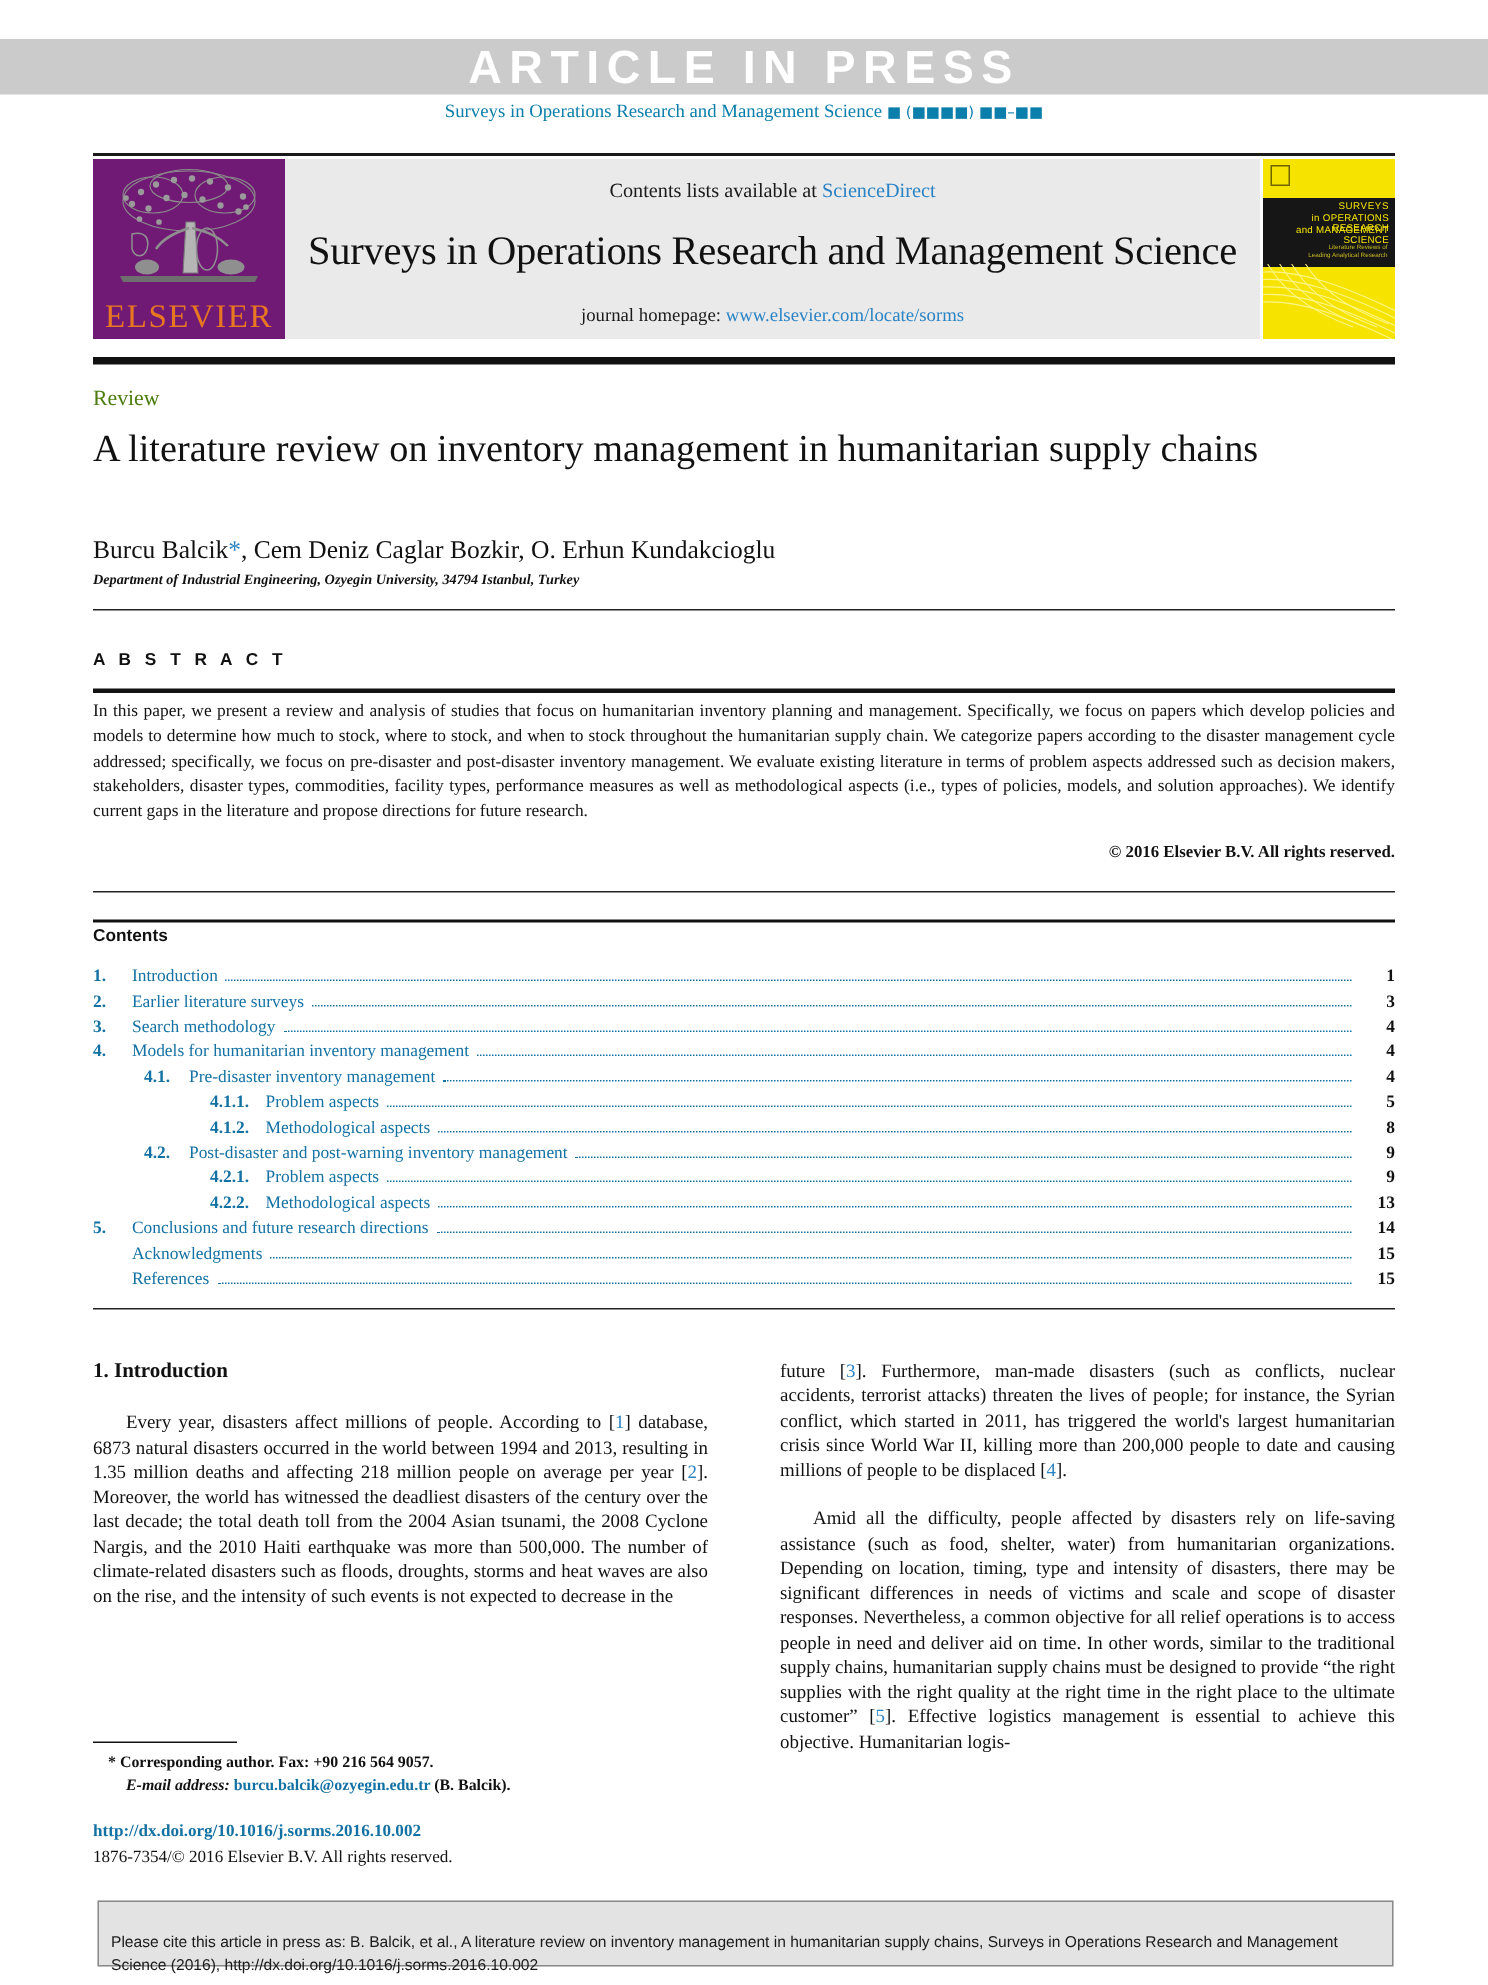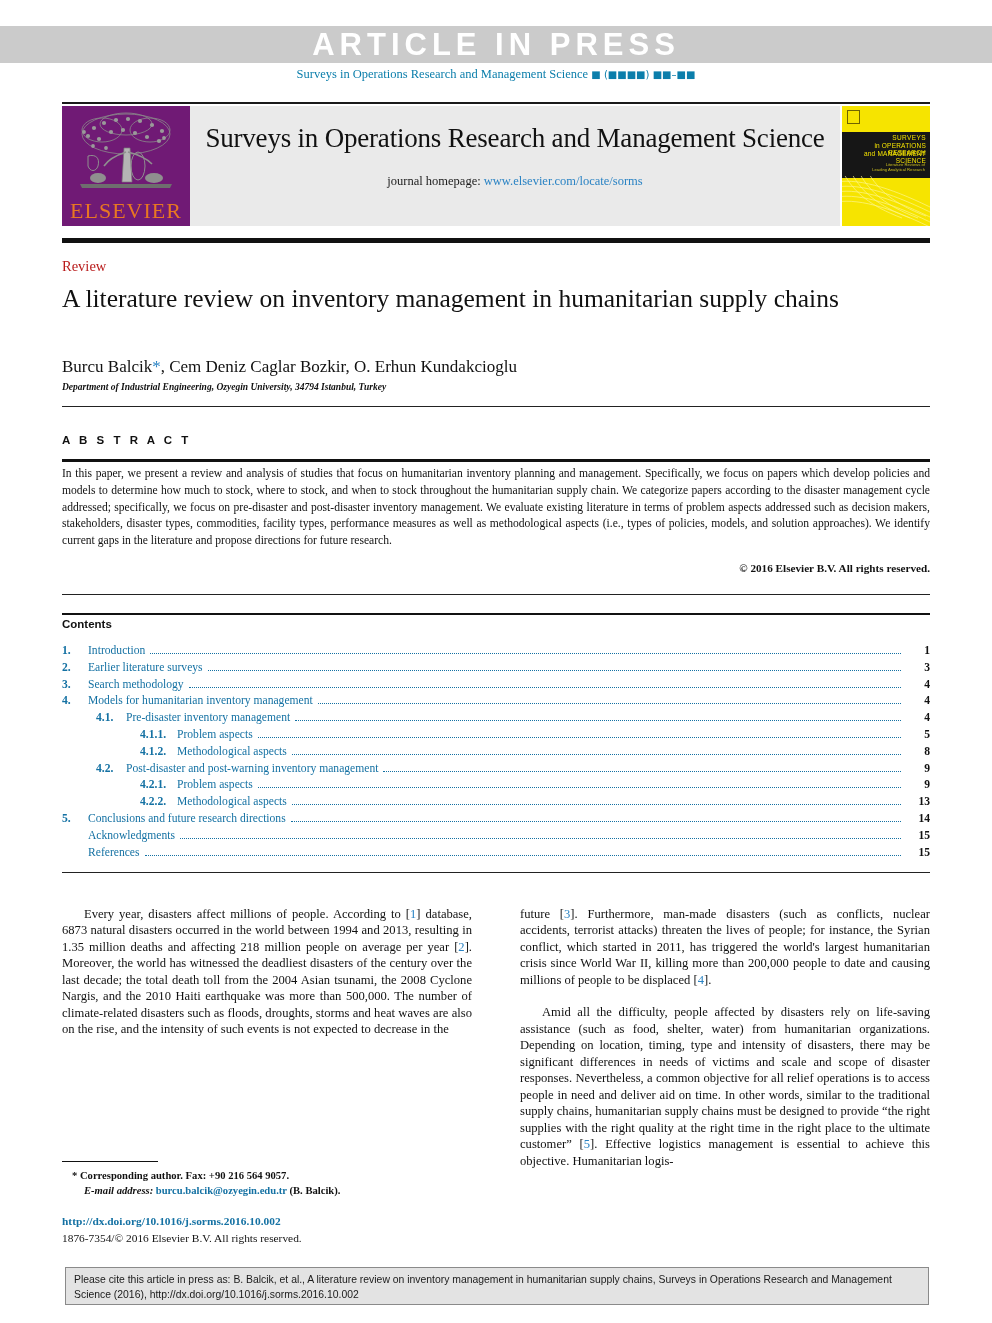--- a/index.html
+++ b/index.html
@@ -133,21 +133,21 @@
 
   .mast-rule-bot {
     position: absolute; left: 62px; top: 238px;
     width: 868px; height: 5px; background: #111111;
   }
 
   
   .kind {
     position: absolute; left: 62px; top: 258px;
     font-family: "Liberation Serif", serif;
-    font-size: 14.5px; color: #b91c1c;
+    font-size: 14.5px; color: #4d7c0f;
   }
   .art-title {
     position: absolute; left: 62px; top: 283px;
     width: 800px;
     font-family: "Liberation Serif", serif;
     font-size: 25.5px; line-height: 1.23;
     color: #111;
   }
   .authors {
     position: absolute; left: 62px; top: 357px;
@@ -287,21 +287,21 @@
   }
   .doi-block .doi { color: #1471a3; font-weight: bold; }
   .doi-block .issn { color: #111; font-weight: normal; }
 
   
   .cite-box {
     position: absolute; left: 65px; top: 1267px;
     width: 864px; height: 38px;
     background: #e3e3e3;
     border: 1px solid #8a8a8a;
-    padding: 5px 8px;
+    padding: 21px 8px;
     font-family: "Liberation Sans", sans-serif;
     font-size: 10.4px; line-height: 1.42; color: #1a1a1a;
   }
 </style>
 </head>
 <body>
 
 <div class="aip-band"></div>
 <div class="aip-text">ARTICLE IN PRESS</div>
 <div class="journal-ref">
@@ -348,20 +348,24 @@
       <path d="M6 76 L98 76 L96 80 L8 80 Z" fill="#6e6e6e"></path>
       <g fill="#8f8f8f">
         <ellipse cx="24" cy="70" rx="8" ry="5"></ellipse>
         <ellipse cx="80" cy="70" rx="9" ry="5"></ellipse>
       </g>
     </svg>
     <div class="elsevier-word">ELSEVIER</div>
   </div>
 
   <div class="mast-center">
+    <div class="contents-avail">
+      <span>Contents lists available at</span>
+      <span class="sd-link">ScienceDirect</span>
+    </div>
     <div class="journal-title-big">Surveys in Operations Research and Management Science</div>
     <div class="homepage">
       <span>journal homepage:</span>
       <span class="url">www.elsevier.com/locate/sorms</span>
     </div>
   </div>
 
   <div class="mast-cover">
     <div class="cover-elsbox"></div>
     <div class="cover-band"></div>
@@ -478,20 +482,21 @@
     <div class="toc-row lvl1 lvl1-noname">
       <span class="toc-num"></span>
       <span class="toc-lbl">References</span>
       <span class="toc-dots"></span>
       <span class="toc-pg">15</span>
     </div>
   </div>
 <div class="rule-thin-3"></div>
 
 <div class="col col-left">
+  <div class="sec-head">1. Introduction</div>
   <p class="para"><span>Every year, disasters affect millions of people. According to [</span><span class="ref">1</span><span>] database, 6873 natural disasters occurred in the world between 1994 and 2013, resulting in 1.35 million deaths and affecting 218 million people on average per year [</span><span class="ref">2</span><span>]. Moreover, the world has witnessed the deadliest disasters of the century over the last decade; the total death toll from the 2004 Asian tsunami, the 2008 Cyclone Nargis, and the 2010 Haiti earthquake was more than 500,000. The number of climate-related disasters such as floods, droughts, storms and heat waves are also on the rise, and the intensity of such events is not expected to decrease in the</span></p>
 </div>
 
 <div class="col col-right">
   <p class="para" style="text-indent:0"><span>future [</span><span class="ref">3</span><span>]. Furthermore, man-made disasters (such as conflicts, nuclear accidents, terrorist attacks) threaten the lives of people; for instance, the Syrian conflict, which started in 2011, has triggered the world's largest humanitarian crisis since World War II, killing more than 200,000 people to date and causing millions of people to be displaced [</span><span class="ref">4</span><span>].</span></p>
   <p class="para"><span>Amid all the difficulty, people affected by disasters rely on life-saving assistance (such as food, shelter, water) from humanitarian organizations. Depending on location, timing, type and intensity of disasters, there may be significant differences in needs of victims and scale and scope of disaster responses. Nevertheless, a common objective for all relief operations is to access people in need and deliver aid on time. In other words, similar to the traditional supply chains, humanitarian supply chains must be designed to provide “the right supplies with the right quality at the right time in the right place to the ultimate customer” [</span><span class="ref">5</span><span>]. Effective logistics management is essential to achieve this objective. Humanitarian logis-</span></p>
 </div>
 
 <div class="fn-rule"></div>
 <div class="footnote">

